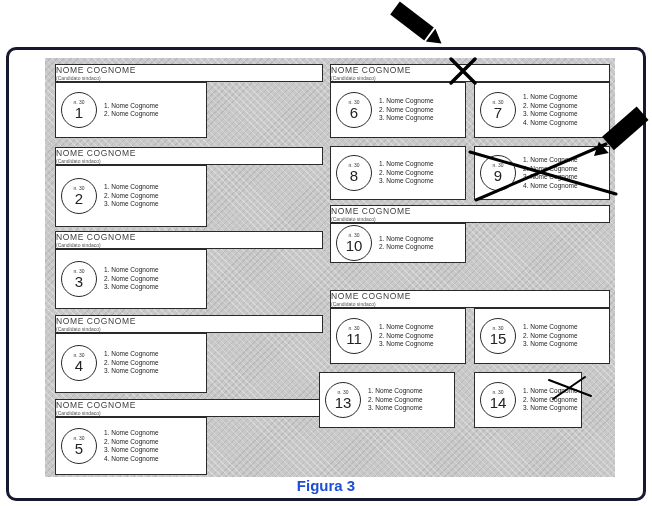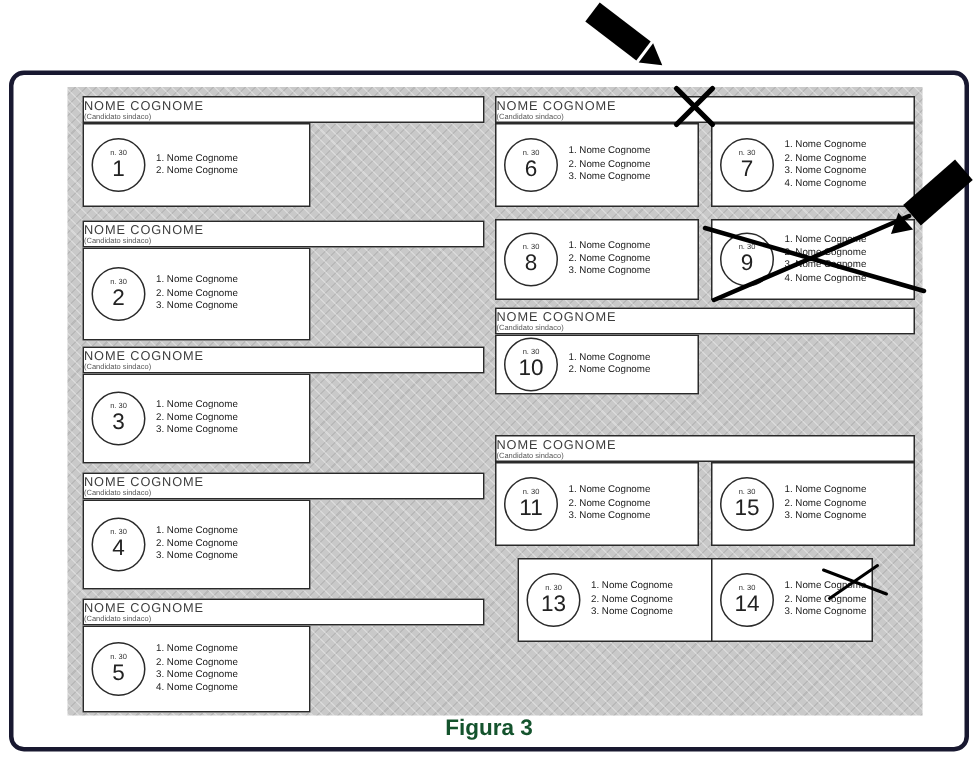--- a/index.html
+++ b/index.html
@@ -12,21 +12,21 @@
                      repeating-linear-gradient(-45deg,rgba(110,110,110,.18) 0 1px,transparent 1px 5px)}
   .bhead{position:absolute;height:18px;background:#fff;border:1px solid #2a2a2a;text-align:left;padding-top:1px}
   .btitle{font-size:8.5px;letter-spacing:.6px;color:#3d3d3d;line-height:9px}
   .bsub{font-size:5px;color:#555;line-height:6px}
   .cell{position:absolute;background:#fff;border:1px solid #2a2a2a;display:flex;align-items:center;padding:4px 5px}
   .circle{width:36px;height:36px;min-width:36px;border:1px solid #2a2a2a;border-radius:50%;display:flex;flex-direction:column;align-items:center;justify-content:center;background:#fff}
   .lnum{font-size:5px;color:#333;line-height:6px}
   .big{font-size:15px;color:#222;line-height:16px}
   .cands{margin-left:7px;display:flex;flex-direction:column;justify-content:center}
   .cand{font-size:6.5px;line-height:8.5px;color:#1a1a1a;white-space:nowrap}
-  .caption{position:absolute;left:0;right:0;bottom:4px;text-align:center;font-size:15px;font-weight:bold;color:#14532d}
+  .caption{position:absolute;left:0;right:0;bottom:4px;text-align:center;font-size:15px;font-weight:bold;color:#1d4ed8}
   .deco{position:absolute;z-index:5}
 </style>
 </head>
 <body>
 
 <div class="page">
 
   <div class="frame">
     <div class="ballot">
 
@@ -195,21 +195,21 @@
         <div class="circle">
           <div class="lnum">n. 30</div>
           <div class="big">15</div>
         </div>
         <div class="cands">
             <div class="cand">1. Nome Cognome</div>
             <div class="cand">2. Nome Cognome</div>
             <div class="cand">3. Nome Cognome</div>
           </div>
       </div>
-      <div class="cell" style="left:300px;top:314px;width:136px;height:56px">
+      <div class="cell" style="left:274px;top:314px;width:136px;height:56px">
         <div class="circle">
           <div class="lnum">n. 30</div>
           <div class="big">13</div>
         </div>
         <div class="cands">
             <div class="cand">1. Nome Cognome</div>
             <div class="cand">2. Nome Cognome</div>
             <div class="cand">3. Nome Cognome</div>
           </div>
       </div>

